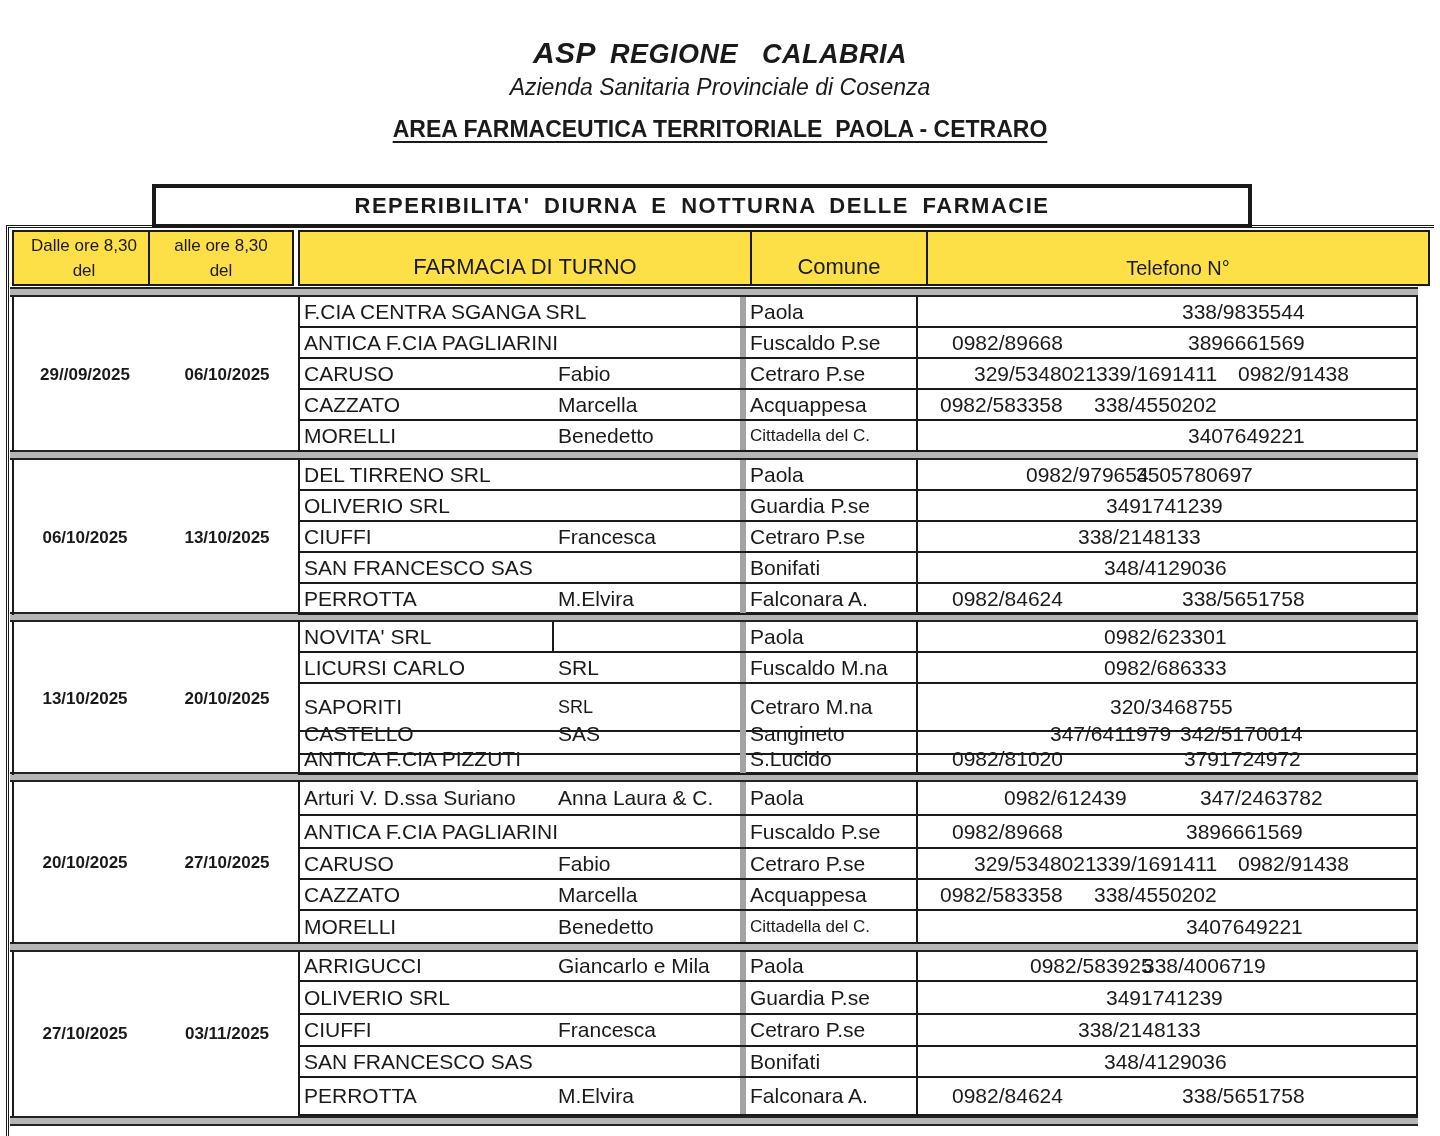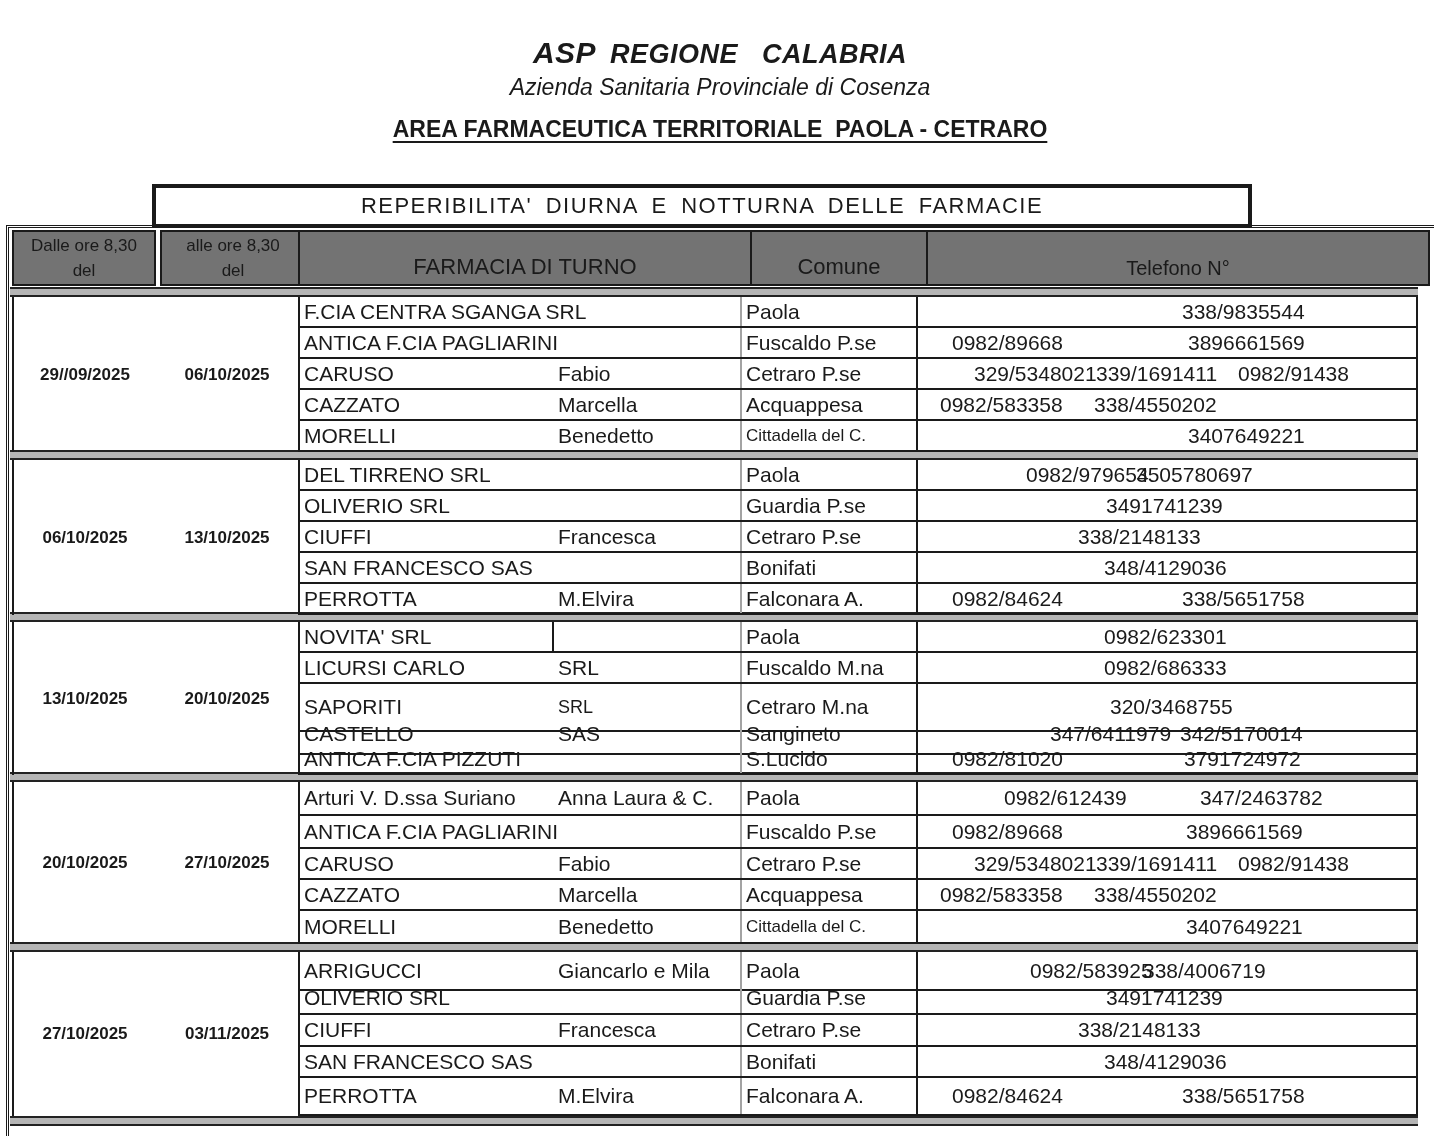--- a/index.html
+++ b/index.html
@@ -6,46 +6,46 @@
   html, body { width: 1440px; height: 1136px; background: #ffffff; overflow: hidden; }
   body { font-family: "Liberation Sans", sans-serif; color: #1a1a1a; position: relative; }
 
   .hdr { position: absolute; left: 0; width: 1440px; text-align: center; }
   .hdr-asp { top: 36px; font-size: 27px; font-style: italic; font-weight: bold; letter-spacing: 0.5px; }
   .hdr-asp .big { font-size: 30px; }
   .hdr-asp .gap { display: inline-block; width: 14px; }
   .hdr-azienda { top: 74px; font-size: 23px; font-style: italic; }
   .hdr-area { top: 116px; font-size: 23px; font-weight: bold; text-decoration: underline; text-decoration-thickness: 2px; text-underline-offset: 4px; }
 
-  .title-box { position: absolute; left: 152px; top: 184px; width: 1100px; height: 44px; border: 4px solid #1a1a1a; display: flex; align-items: center; justify-content: center; font-size: 22px; font-weight: normal; letter-spacing: 1.5px; word-spacing: 6px; }
+  .title-box { position: absolute; left: 152px; top: 184px; width: 1100px; height: 44px; border: 4px solid #1a1a1a; display: flex; align-items: center; justify-content: center; font-size: 22px; font-weight: bold; letter-spacing: 1.5px; word-spacing: 6px; }
 
   .outer { position: absolute; left: 6px; top: 225px; width: 1428px; height: 911px; border-left: 3px double #1a1a1a; border-top: 3px double #1a1a1a; }
 
-  .col-head { position: absolute; top: 230px; height: 56px; border: 2px solid #1a1a1a; display: flex; align-items: center; justify-content: center; text-align: center; background: #737373; }
+  .col-head { position: absolute; top: 230px; height: 56px; border: 2px solid #1a1a1a; display: flex; align-items: center; justify-content: center; text-align: center; background: #fde047; }
   .col-head.small { font-size: 17px; line-height: 25px; }
   .col-head.large { font-size: 22px; padding-top: 18px; }
   .ch-dalle { left: 12px; width: 144px; }
-  .ch-alle { left: 160px; width: 146px; }
+  .ch-alle { left: 148px; width: 146px; }
   .ch-farm { left: 298px; width: 454px; }
   .ch-comune { left: 750px; width: 178px; }
   .ch-tel { left: 926px; width: 504px; padding-top: 20px; font-size: 20px; }
 
   .sep { position: absolute; left: 10px; width: 1408px; height: 10px; background: #b5b5b5; border-top: 2px solid #222; border-bottom: 2px solid #222; }
 
   .block { position: absolute; left: 10px; width: 1408px; }
   .date-cell { position: absolute; top: 0; bottom: 0; display: flex; align-items: center; justify-content: center; font-size: 17px; font-weight: bold; border-left: 2px solid #1a1a1a; }
   .date-from { left: 2px; width: 144px; }
   .date-to { left: 146px; width: 142px; border-left: none; }
 
   .rows { position: absolute; left: 288px; top: 0; right: 0; bottom: 0; border-left: 2px solid #1a1a1a; border-right: 2px solid #1a1a1a; }
   .row { position: absolute; left: 0; right: 0; border-bottom: 2px solid #1a1a1a; font-size: 21px; }
   .row .nm { position: absolute; left: 4px; top: 50%; transform: translateY(-50%); white-space: nowrap; }
   .row .fn { position: absolute; left: 258px; top: 50%; transform: translateY(-50%); white-space: nowrap; }
   .row .fn.small { font-size: 18px; }
-  .row .cm { position: absolute; left: 440px; top: 0; bottom: 0; width: 178px; border-left: 2px solid #a3a3a3; border-right: 2px solid #1a1a1a; padding-left: 4px; display: flex; align-items: center; white-space: nowrap; }
+  .row .cm { position: absolute; left: 440px; top: 0; bottom: 0; width: 178px; border-left: 6px solid #a3a3a3; border-right: 2px solid #1a1a1a; padding-left: 4px; display: flex; align-items: center; white-space: nowrap; }
   .row .cm.small { font-size: 17px; }
   .row .tl { position: absolute; left: 618px; right: 0; top: 0; bottom: 0; }
   .row .tl span { position: absolute; top: 50%; transform: translateY(-50%); white-space: nowrap; }
   .row .split { position: absolute; left: 252px; top: 0; bottom: 0; border-left: 2px solid #1a1a1a; }
 </style>
 </head>
 <body>
 
 <div class="hdr hdr-asp">
   <span class="big">ASP</span><span class="gap"></span><span style="white-space:pre">REGIONE   CALABRIA</span>
@@ -267,21 +267,21 @@
           <div class="tl">
             <span style="left: 268px;">3407649221</span>
           </div>
         </div>
       </div>
     </div>
     <div class="block" style="top: 952px; height: 164px;">
       <div class="date-cell date-from">27/10/2025</div>
       <div class="date-cell date-to">03/11/2025</div>
       <div class="rows">
-        <div class="row" style="top: 0px; height: 39px;">
+        <div class="row" style="top: 0px; height: 30px;">
           <span class="nm">ARRIGUCCI</span>
           <span class="fn">Giancarlo e Mila</span>
           <div class="cm">Paola</div>
           <div class="tl">
             <span style="left: 112px;">0982/583925</span>
             <span style="left: 225px;">338/4006719</span>
           </div>
         </div>
         <div class="row" style="top: 30px; height: 33px;">
           <span class="nm">OLIVERIO SRL</span>

